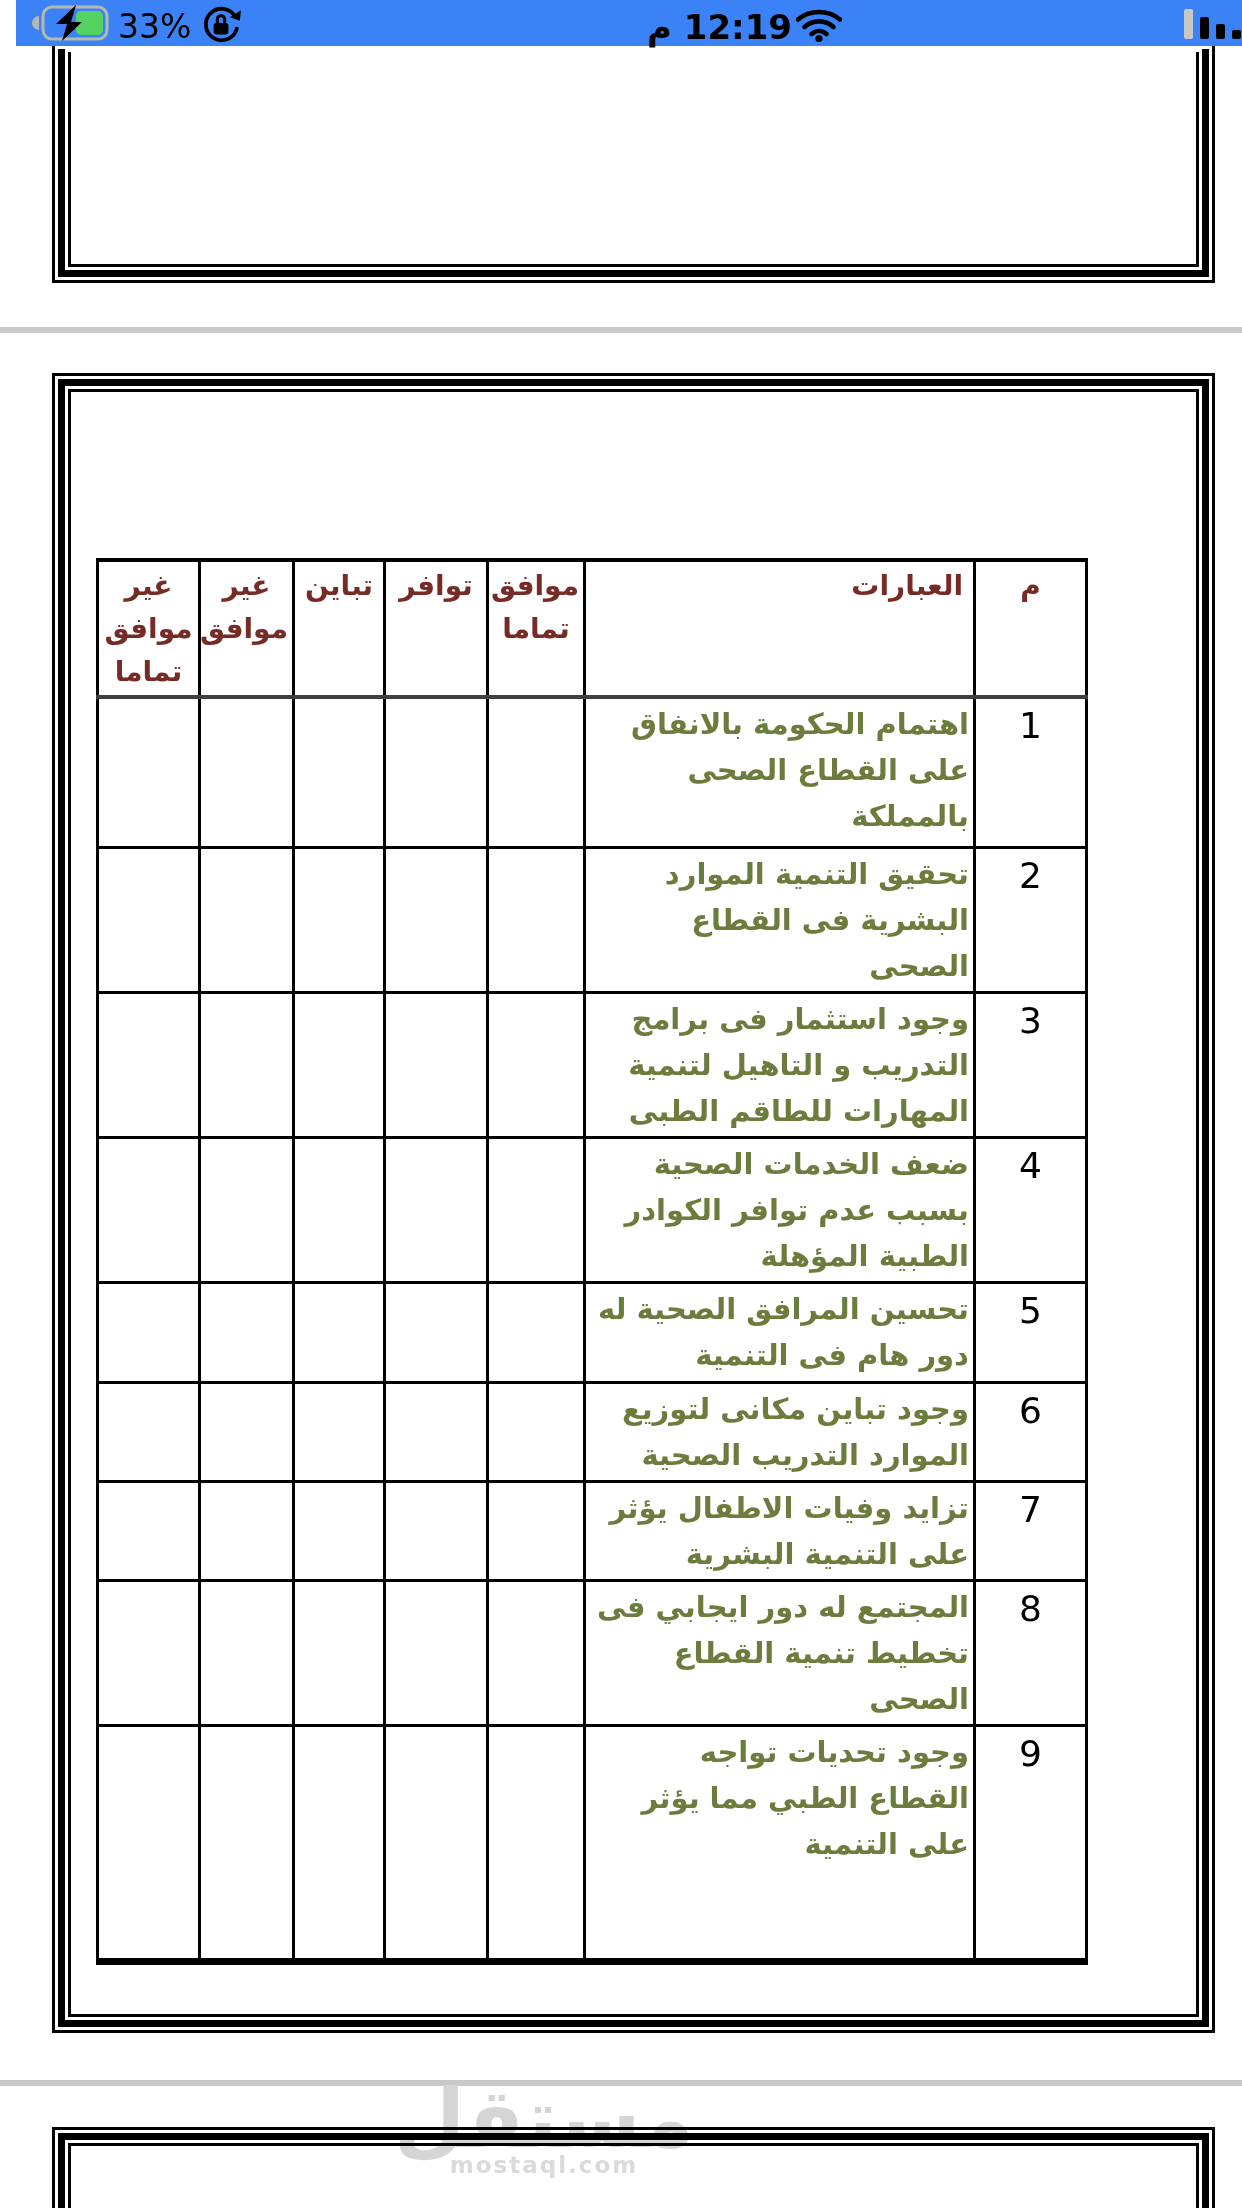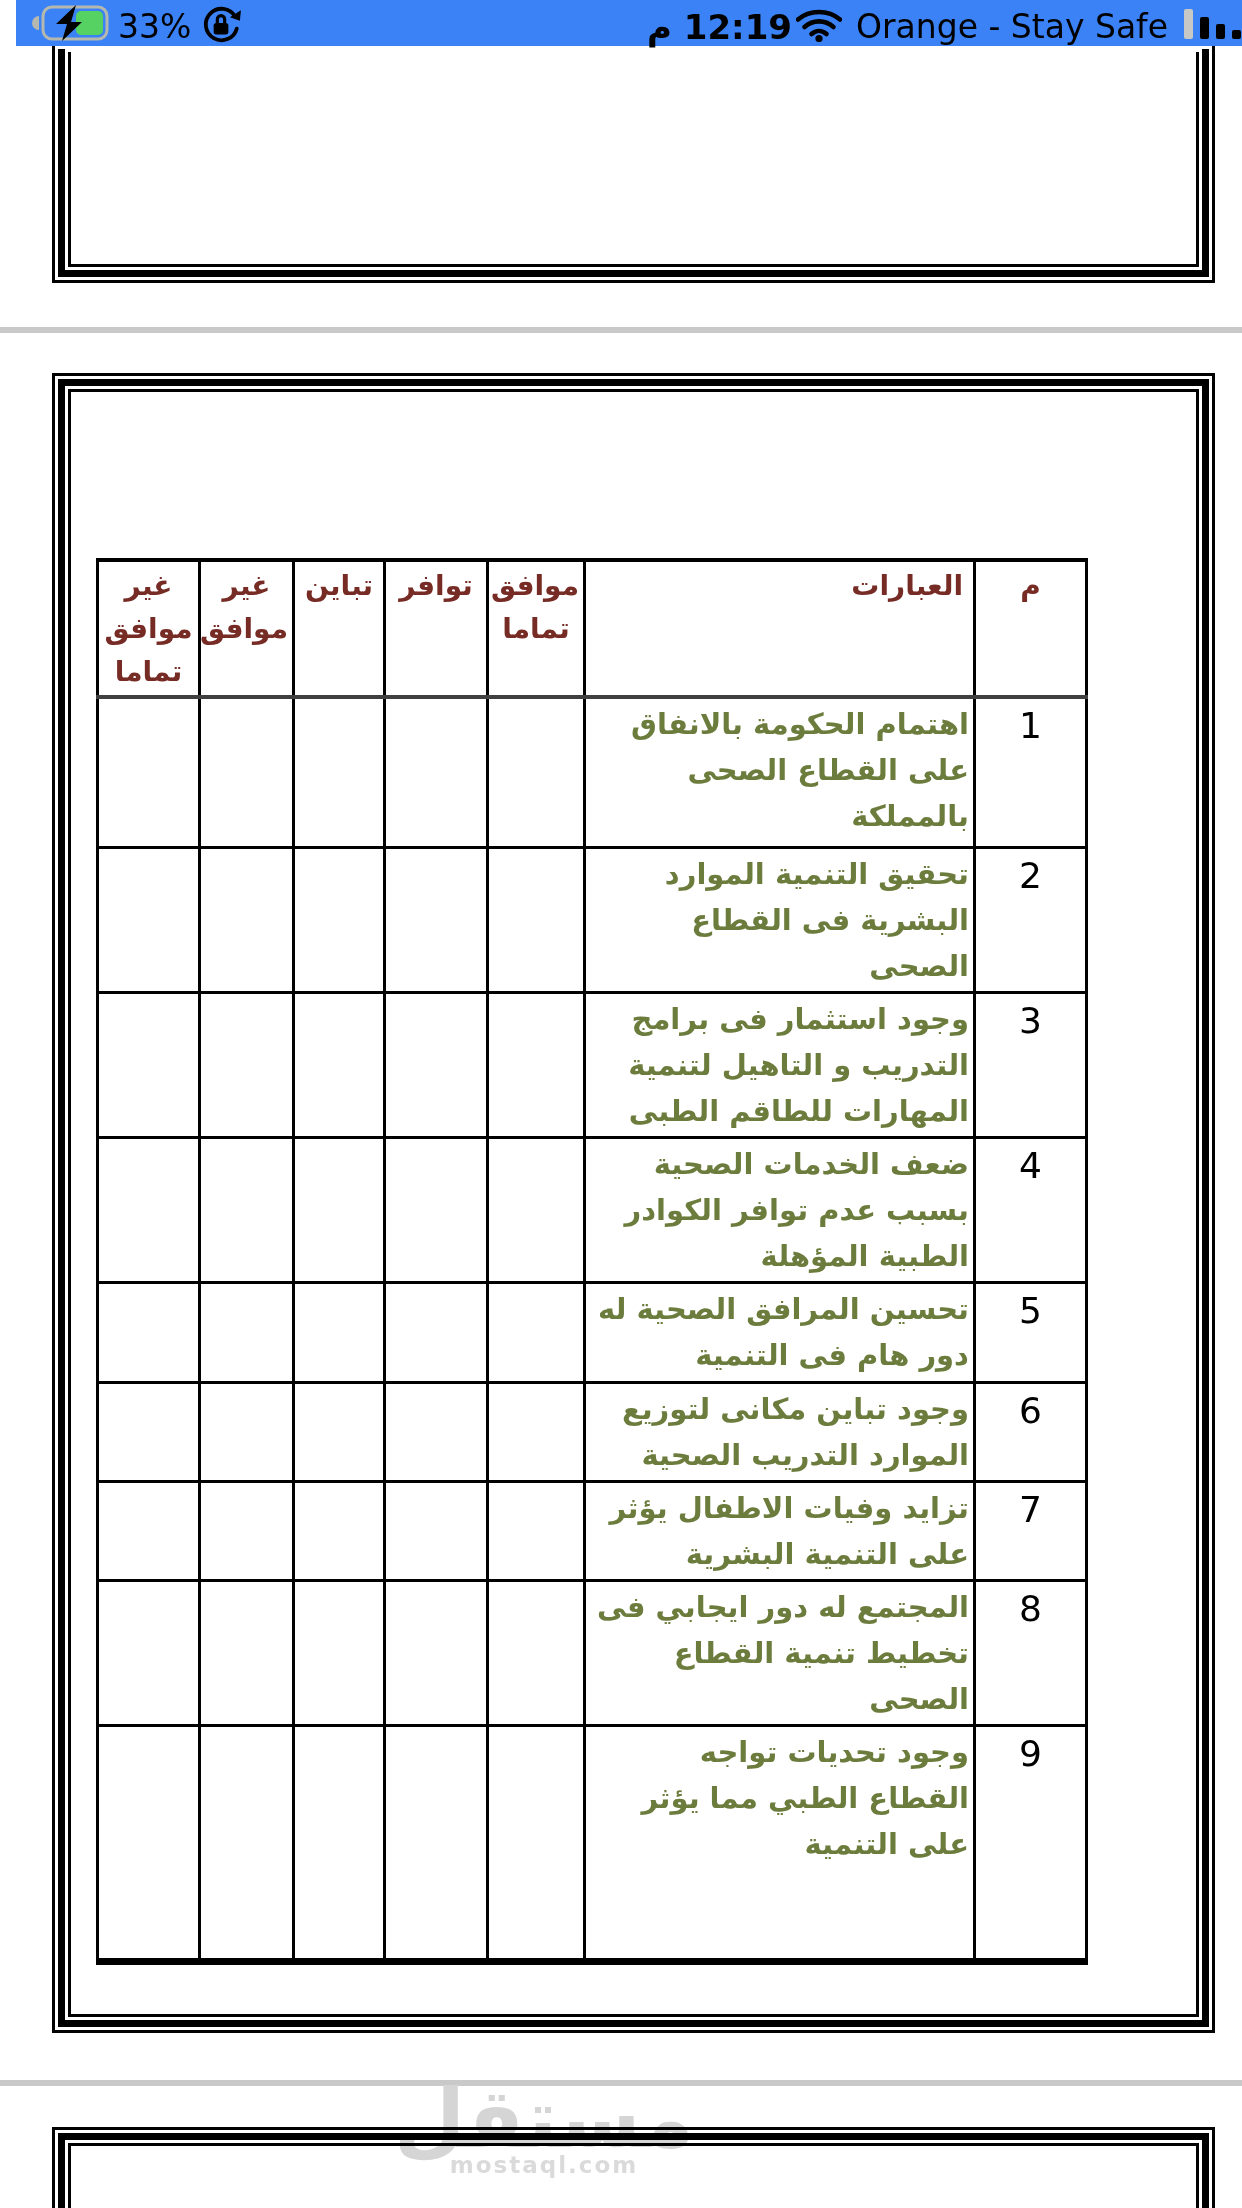--- a/index.html
+++ b/index.html
@@ -97,21 +97,20 @@
   </span>
   <span class="sb-item sb-time">12:19 م</span>
   <span class="sb-item wifi">
     <svg width="46" height="34" viewBox="0 0 46 34">
       <path d="M2,11.5 C13.5,1.5 32.5,1.5 44,11.5" fill="none" stroke="#000" stroke-width="4.6" stroke-linecap="round"></path>
       <path d="M8.5,19 C17,11.5 29,11.5 37.5,19" fill="none" stroke="#000" stroke-width="4.6" stroke-linecap="round"></path>
       <path d="M15.5,26 C20,22 26,22 30.5,26" fill="none" stroke="#000" stroke-width="4.6" stroke-linecap="round"></path>
       <circle cx="23" cy="30.5" r="3.6" fill="#000"></circle>
     </svg>
   </span>
-  <span class="sb-item carrier">Orange - Stay Safe</span>
   <span class="sb-item sig-bars">
     <svg width="58" height="30" viewBox="0 0 58 30">
       <rect x="0" y="0" width="9" height="30" rx="2" fill="#c8c8c6"></rect>
       <rect x="16" y="8" width="9" height="22" rx="2" fill="#000"></rect>
       <rect x="32" y="15" width="9" height="15" rx="2" fill="#000"></rect>
       <rect x="48" y="21" width="9" height="9" rx="2" fill="#000"></rect>
     </svg>
   </span>
 </div>
 

